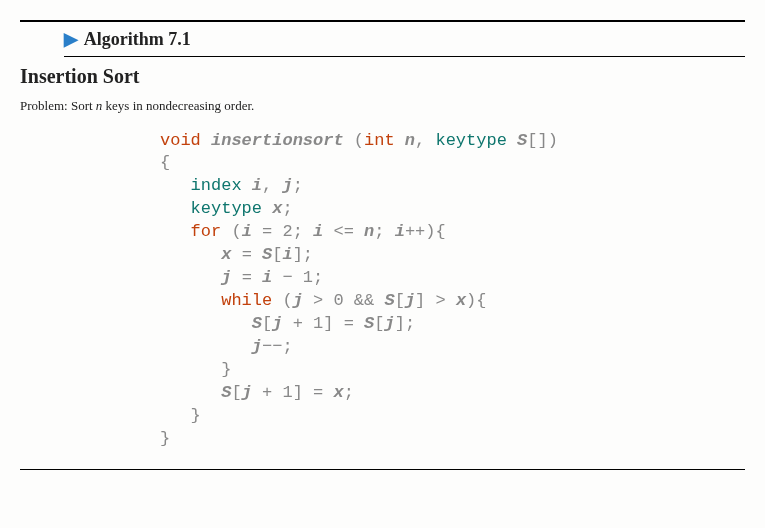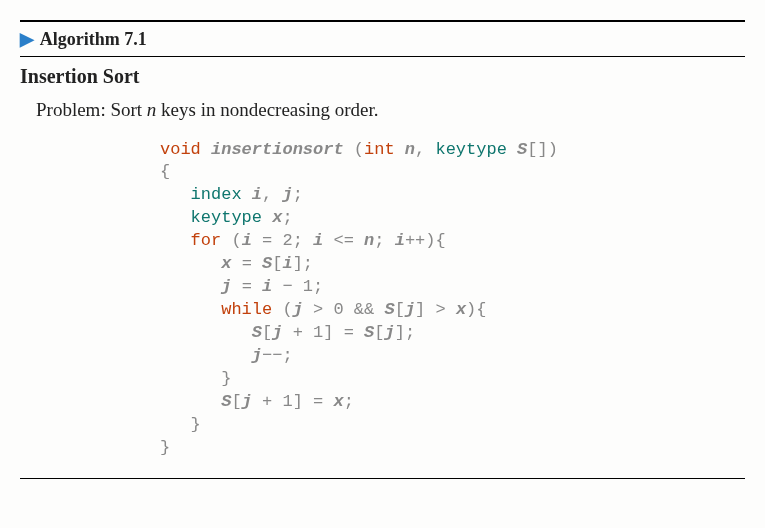--- a/index.html
+++ b/index.html
@@ -13,35 +13,35 @@
   }
   .algo-box {
     border-top: 2px solid #000;
     border-bottom: 1px solid #000;
   }
   .algo-header {
     border-bottom: 1px solid #000;
     padding: 6px 0;
     font-weight: bold;
     font-size: 18px;
+    margin-left: 44px;
   }
   .tri {
     color: #2a7fc9;
     margin-right: 6px;
   }
   .algo-title {
     font-weight: bold;
     font-size: 20px;
     padding: 8px 0 4px 0;
   }
   .algo-desc {
-    font-size: 19px;
+    font-size: 13px;
     padding: 4px 0;
     line-height: 1.5;
-    margin-left: 16px;
   }
   .nvar { font-style: italic; }
   .code {
     font-family: 'Courier New', monospace;
     font-size: 17px;
     line-height: 1.35;
     white-space: pre;
     padding: 10px 0 18px 140px;
     color: #888;
     font-style: italic;

